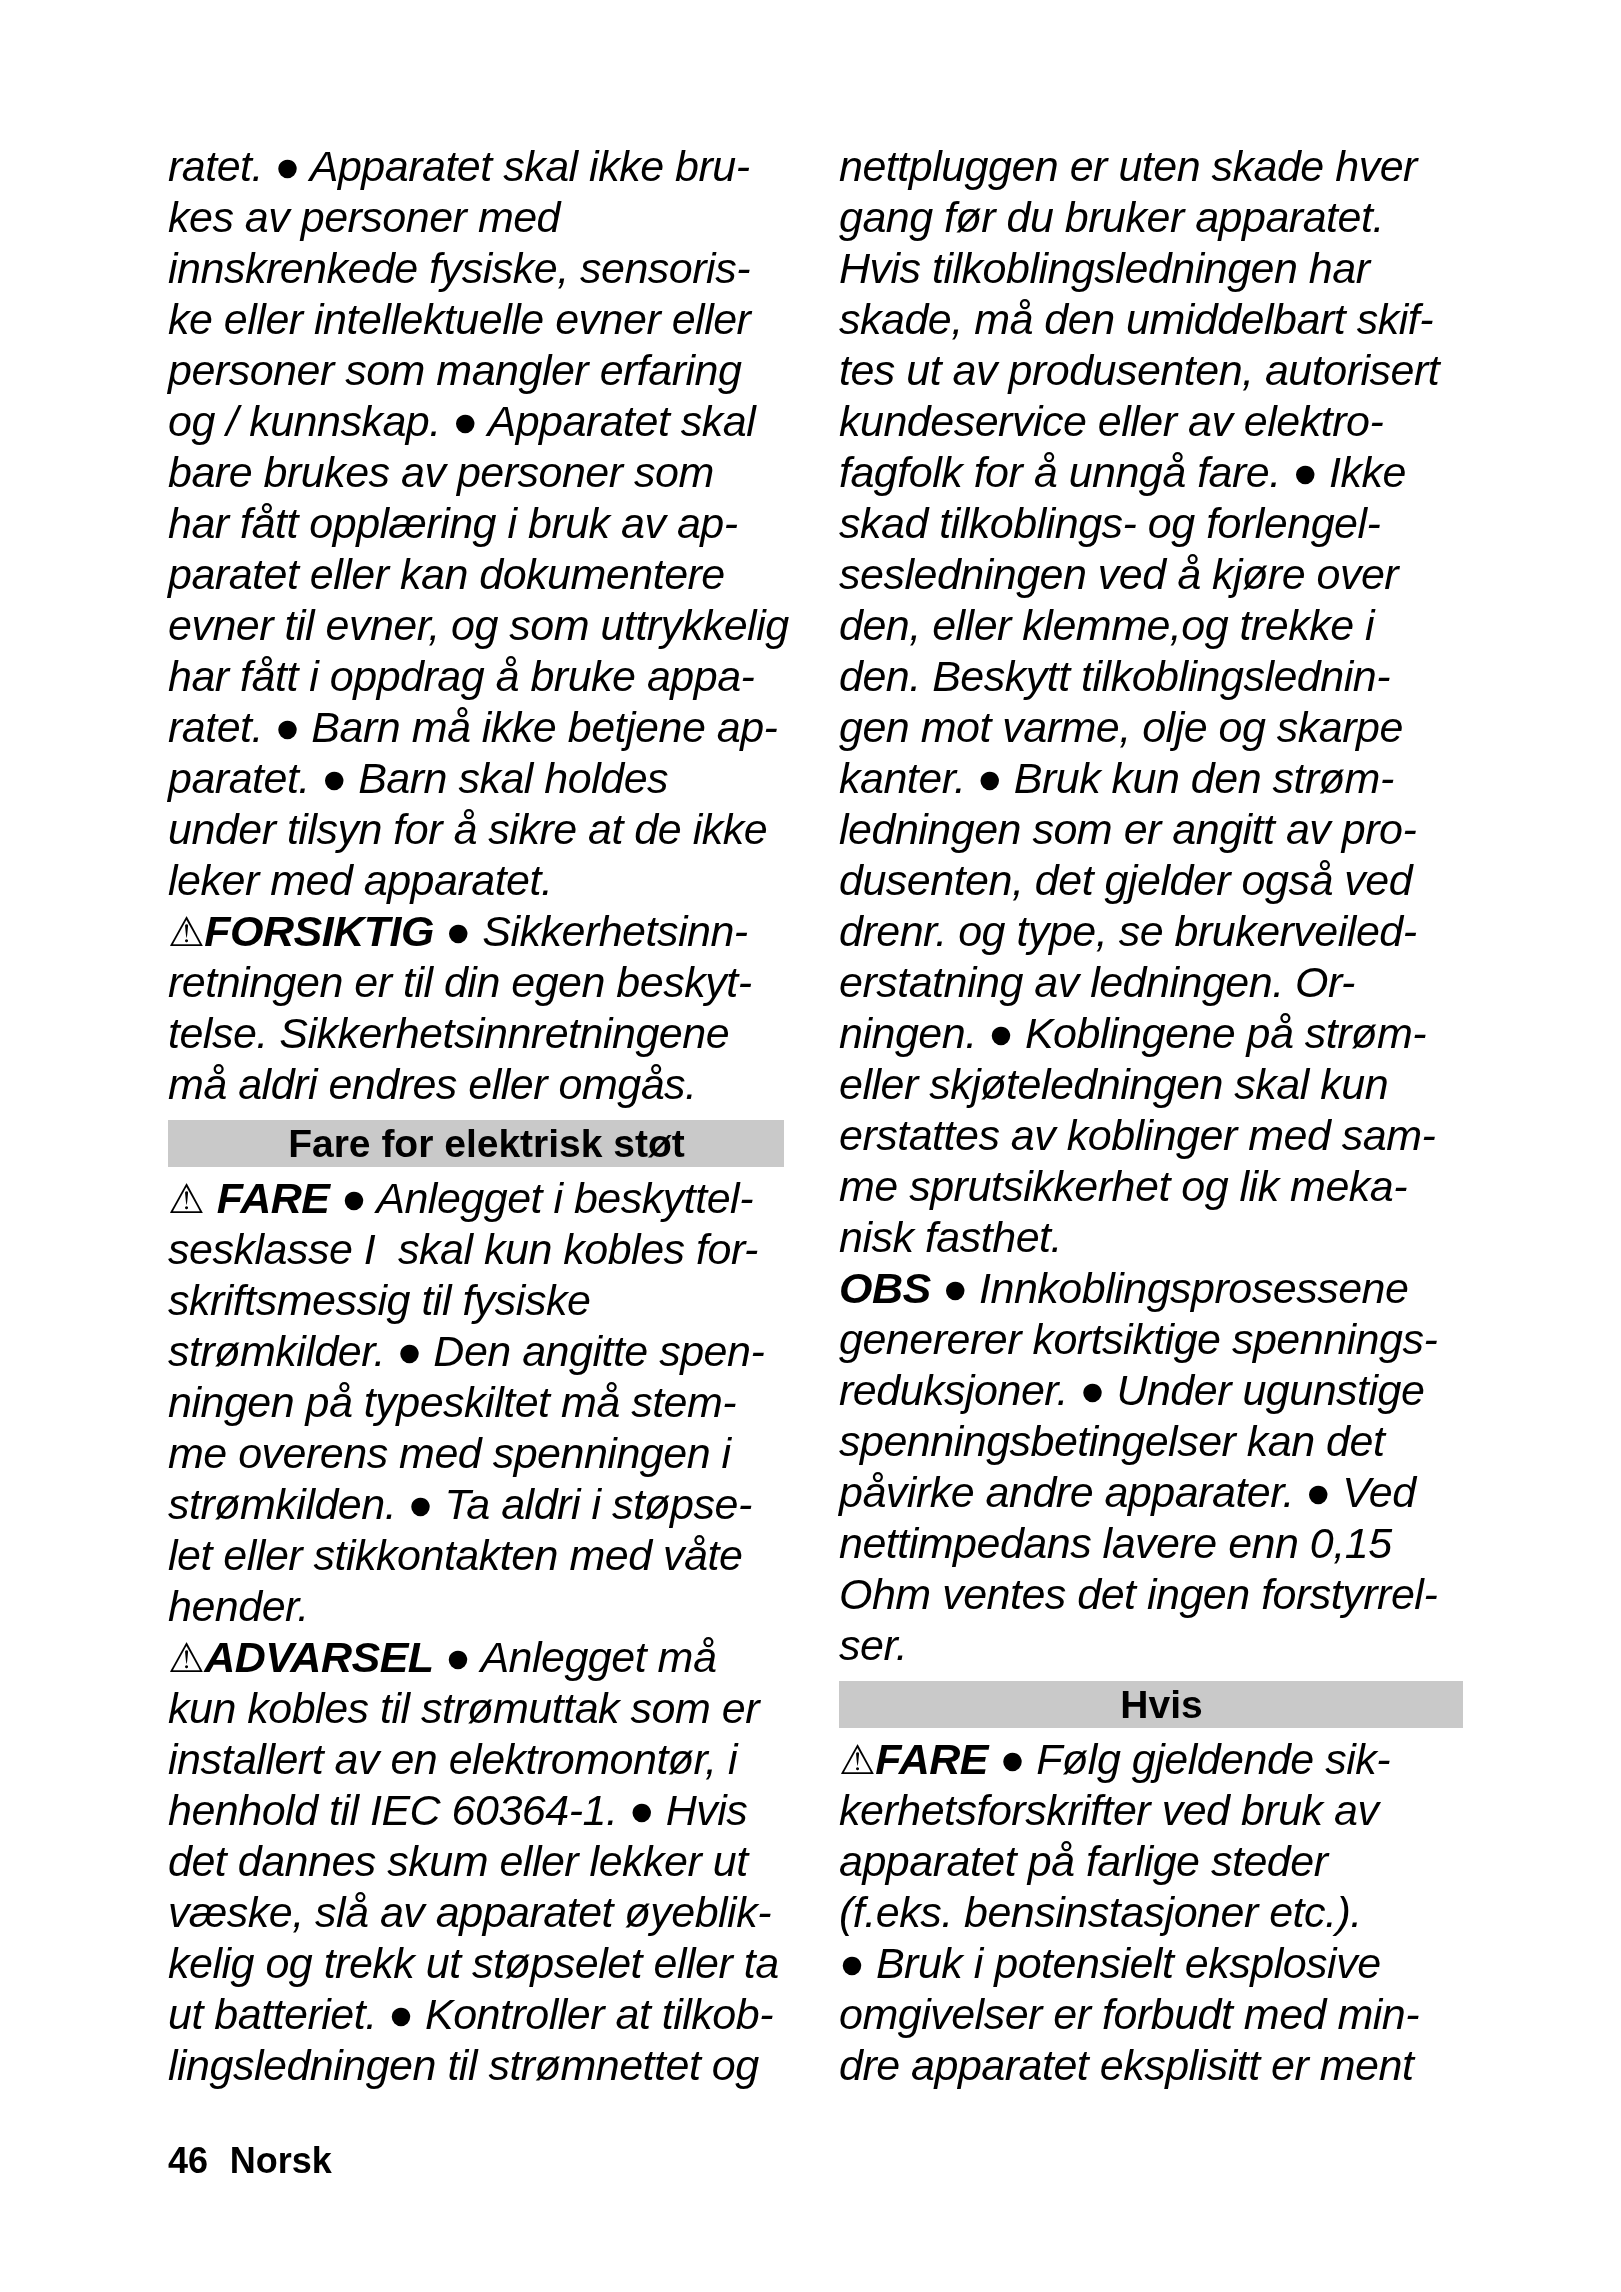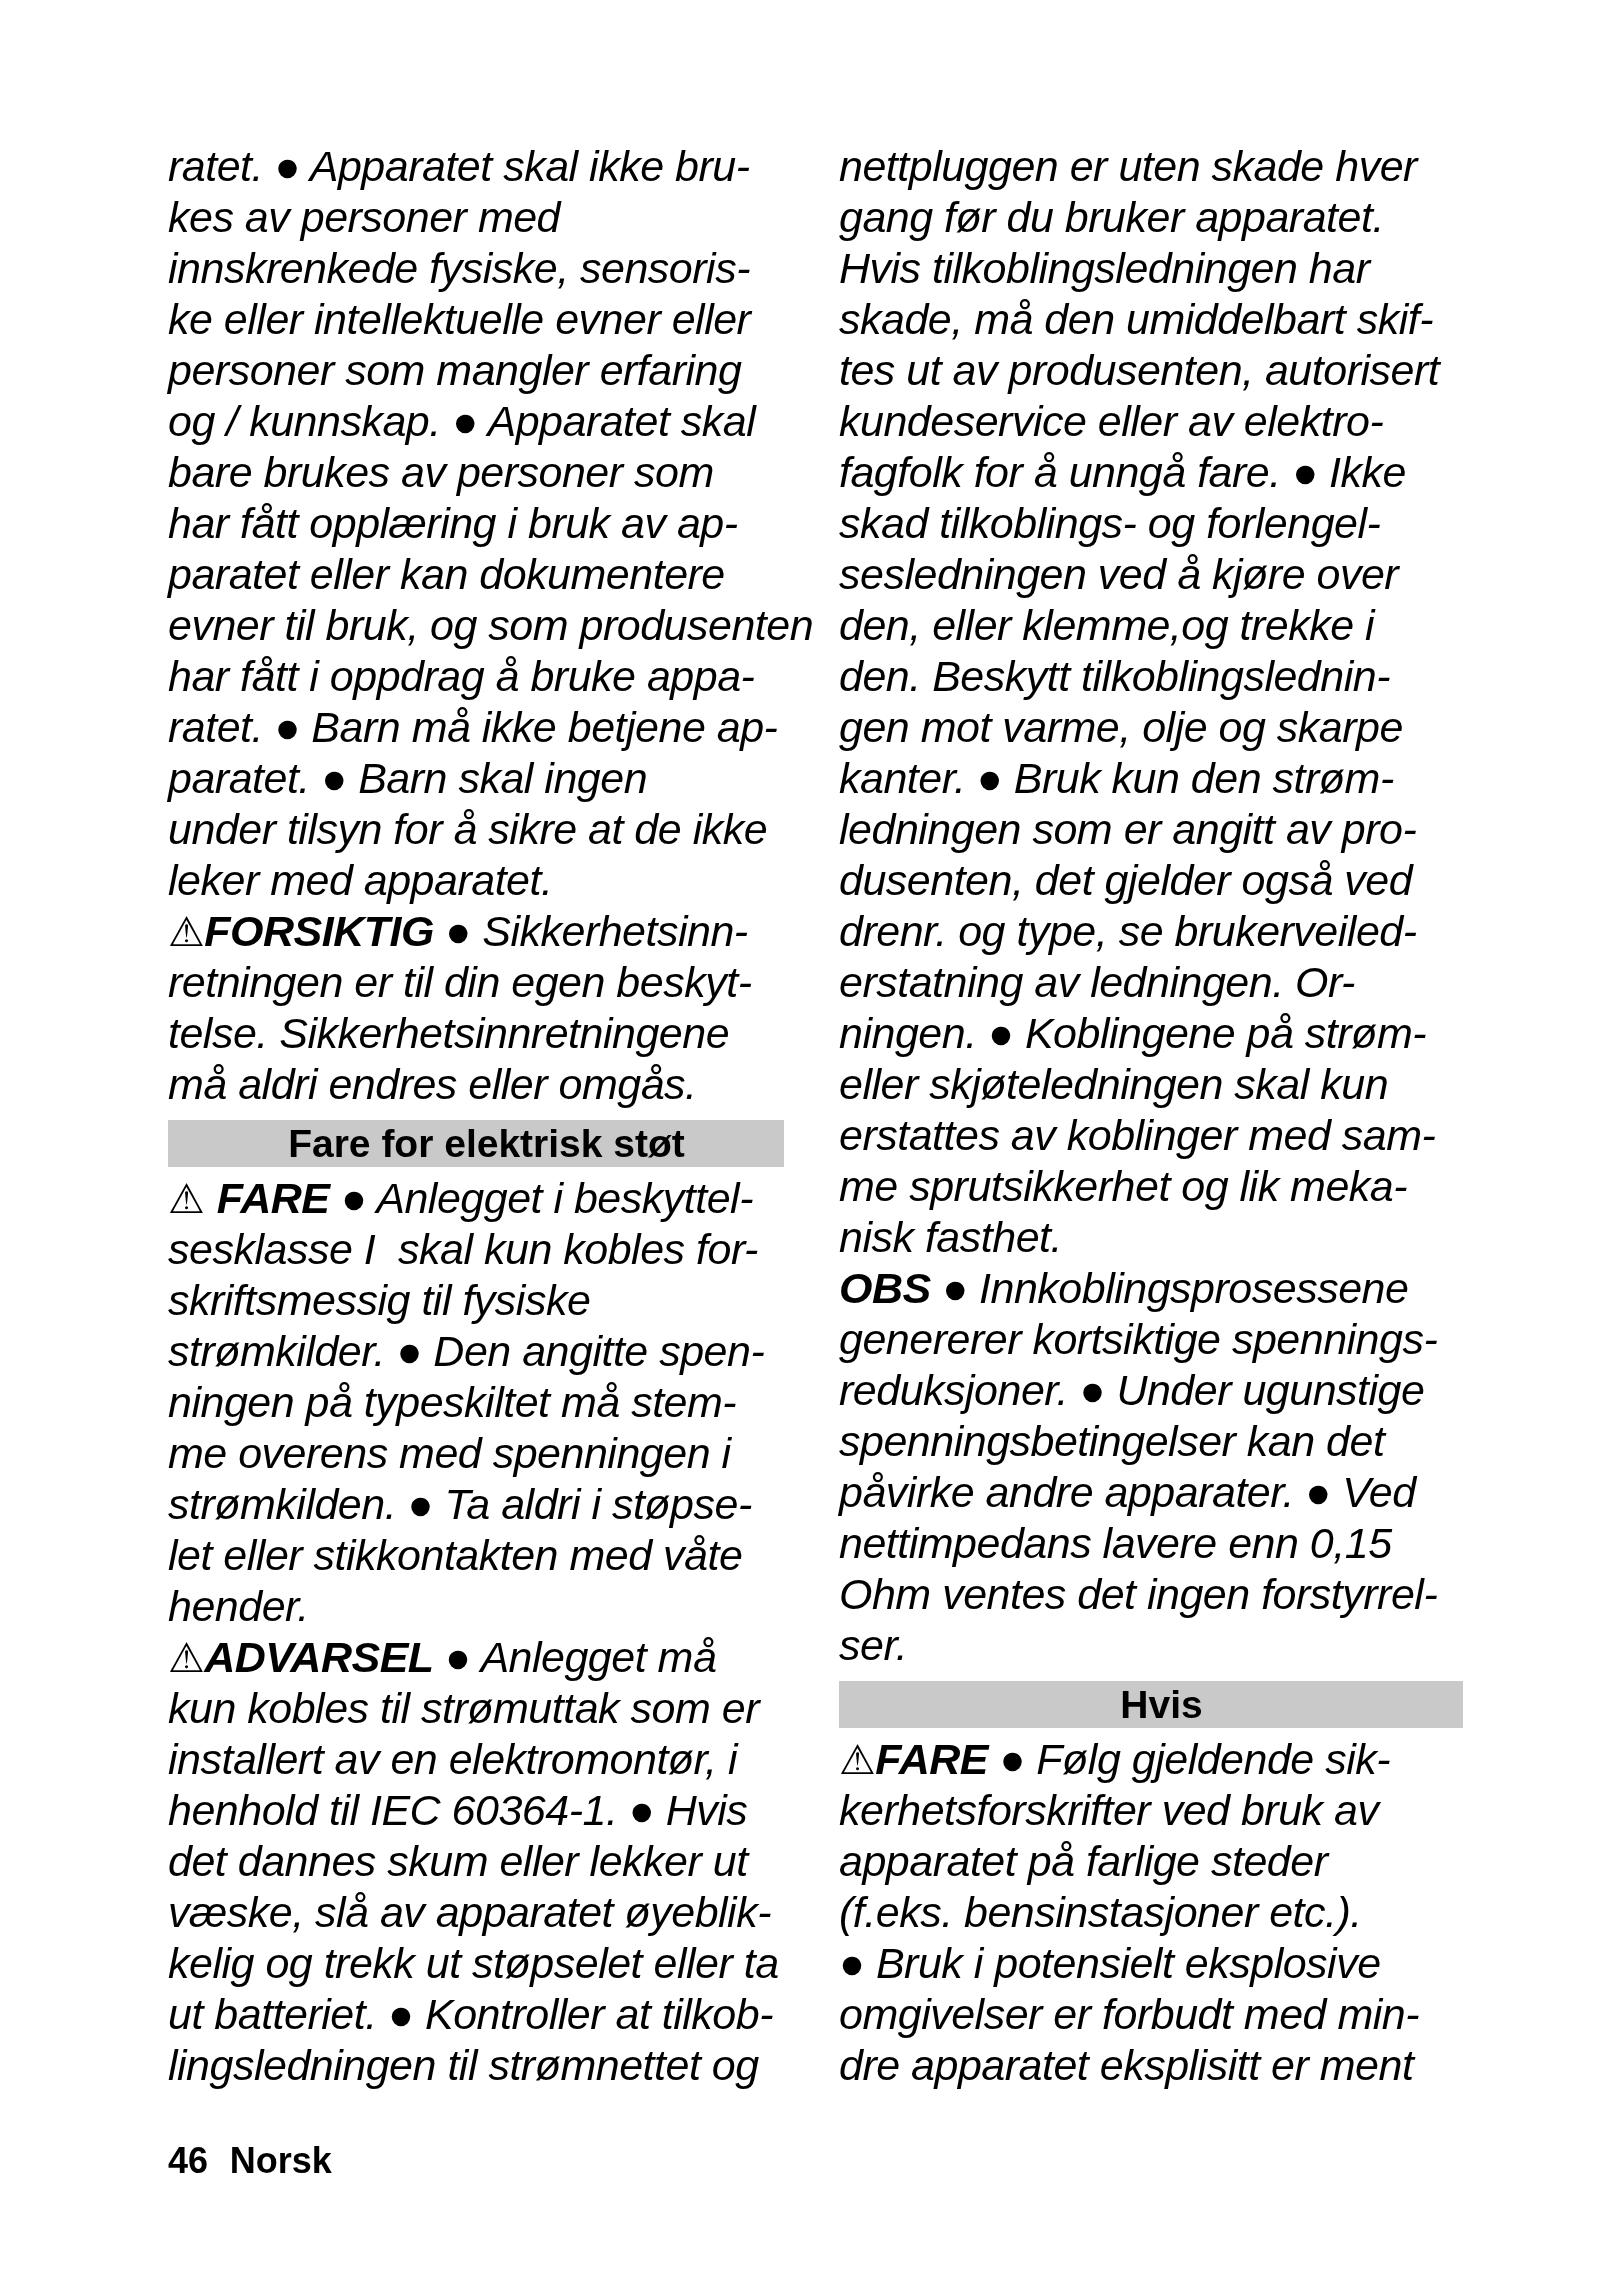--- a/index.html
+++ b/index.html
@@ -71,24 +71,24 @@
   <div class="column left">
       <div class="line">ratet. ● Apparatet skal ikke bru-</div>
       <div class="line">kes av personer med</div>
       <div class="line">innskrenkede fysiske, sensoris-</div>
       <div class="line">ke eller intellektuelle evner eller</div>
       <div class="line">personer som mangler erfaring</div>
       <div class="line">og / kunnskap. ● Apparatet skal</div>
       <div class="line">bare brukes av personer som</div>
       <div class="line">har fått opplæring i bruk av ap-</div>
       <div class="line">paratet eller kan dokumentere</div>
-      <div class="line">evner til bruk, og som produsenten</div>
+      <div class="line">evner til evner, og som uttrykkelig</div>
       <div class="line">har fått i oppdrag å bruke appa-</div>
       <div class="line">ratet. ● Barn må ikke betjene ap-</div>
-      <div class="line">paratet. ● Barn skal ingen</div>
+      <div class="line">paratet. ● Barn skal holdes</div>
       <div class="line">under tilsyn for å sikre at de ikke</div>
       <div class="line">leker med apparatet.</div>
       <div class="line"><span class="tri">⚠</span><span class="warn">FORSIKTIG</span><span> ● Sikkerhetsinn-</span></div>
       <div class="line">retningen er til din egen beskyt-</div>
       <div class="line">telse. Sikkerhetsinnretningene</div>
       <div class="line">må aldri endres eller omgås.</div>
       <div class="section-header">Fare for elektrisk støt</div>
       <div class="line"><span class="tri">⚠ </span><span class="warn">FARE</span><span> ● Anlegget i beskyttel-</span></div>
       <div class="line">sesklasse I  skal kun kobles for-</div>
       <div class="line">skriftsmessig til fysiske</div>

